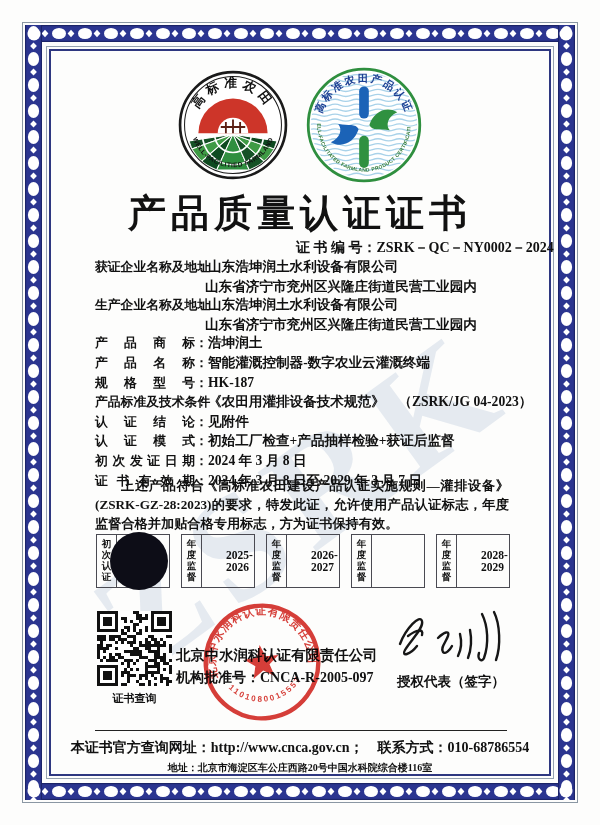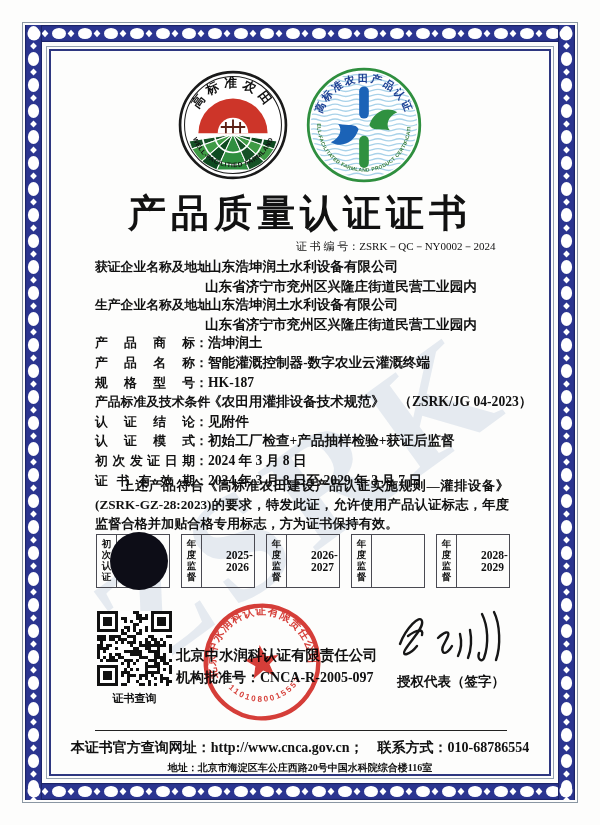--- a/index.html
+++ b/index.html
@@ -19,21 +19,21 @@
   
   .wm{position:absolute;left:50%;top:500px;transform:translate(-50%,-50%) rotate(-36deg);
       font-size:150px;font-weight:bold;letter-spacing:14px;color:rgba(110,140,185,0.17);
       font-family:"Liberation Serif",serif;white-space:nowrap;z-index:0;}
 
   
   .logos{position:absolute;top:66px;left:0;width:100%;display:flex;justify-content:center;
          align-items:center;gap:16px;z-index:1;}
   .title{position:absolute;top:188px;left:0;width:100%;text-align:center;font-size:38px;
          font-weight:bold;letter-spacing:5px;font-family:"Liberation Sans","DejaVu Sans",sans-serif;z-index:1;}
-  .certno{position:absolute;top:239px;left:296px;font-size:11px;font-weight:normal;z-index:1;white-space:nowrap;}
+  .certno{position:absolute;top:239px;left:296px;font-size:14px;font-weight:bold;z-index:1;white-space:nowrap;}
 
   
   .fields{position:absolute;top:257px;left:95px;width:420px;z-index:1;}
   .frow{line-height:17.6px;white-space:nowrap;}
   .flabel{display:inline-block;width:100px;text-align:justify;text-align-last:justify;
           font-weight:bold;font-size:12.8px;vertical-align:baseline;}
   .fcolon{font-weight:bold;font-size:13px;}
   .fvalue{font-weight:bold;font-size:13.6px;}
   .cont{padding-left:110px;}
 

